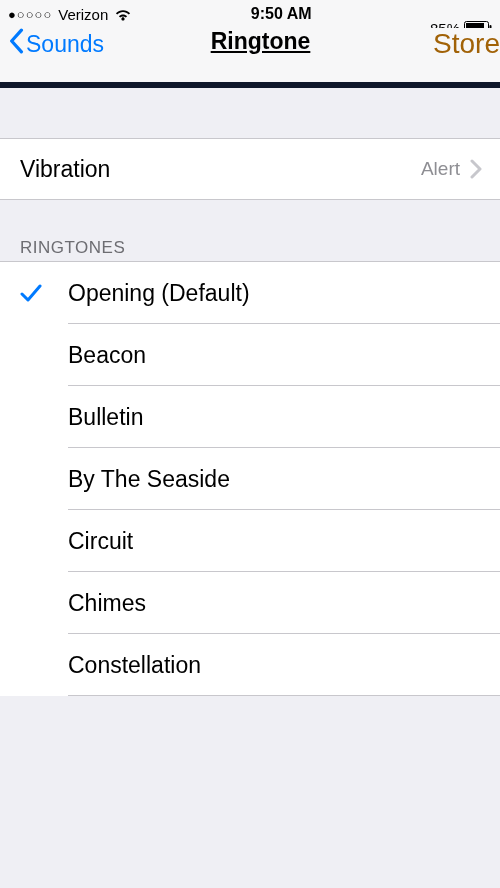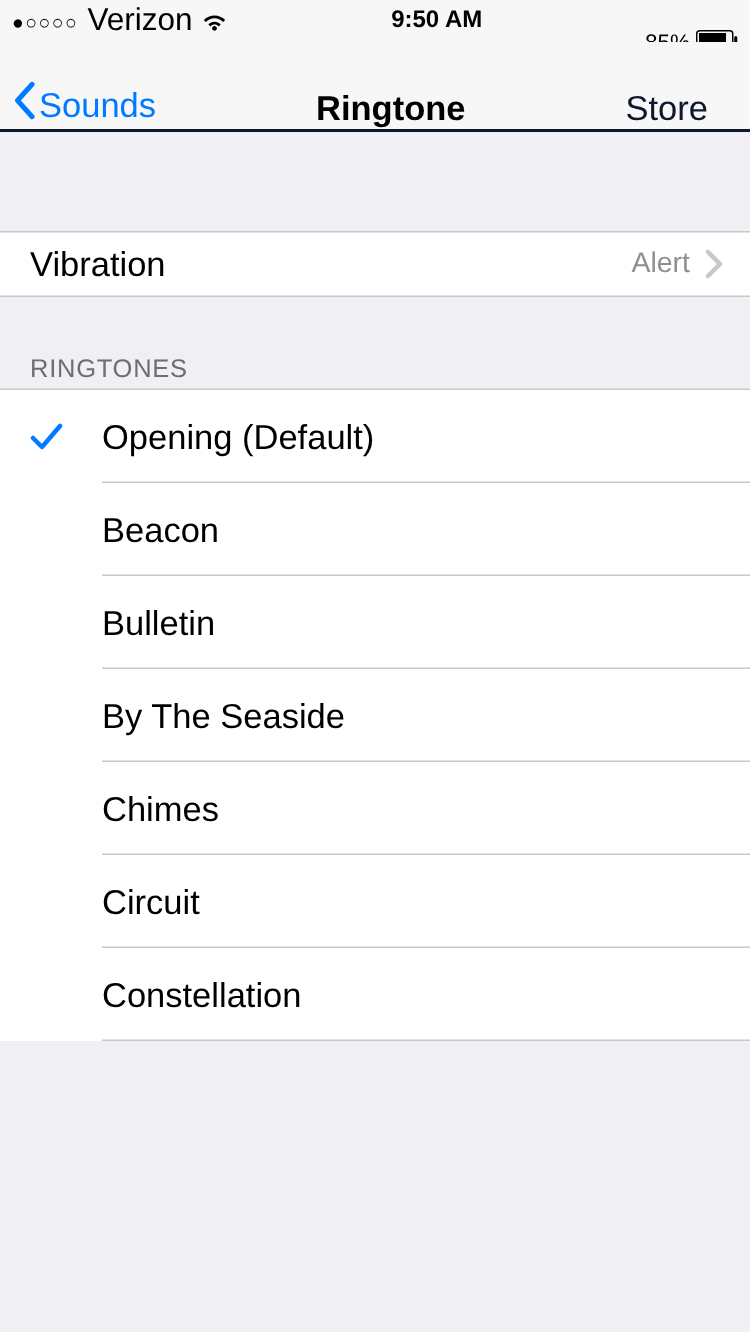--- a/index.html
+++ b/index.html
@@ -15,67 +15,66 @@
     height: 28px;
     display: flex;
     align-items: center;
     justify-content: space-between;
     padding: 0 8px;
     font-size: 16px;
     background: #f7f7f8;
   }
   .status-left { display: flex; align-items: center; gap: 6px; }
   .signal { letter-spacing: 1px; font-size: 13px;}
-  .carrier { font-size: 21px; text-align: right; }
+  .carrier { font-size: 15px; text-align: right; }
   .wifi-icon svg { display: block; }
   .status-center { font-weight: 600; font-size: 16px; }
   .status-right { display: flex; align-items: center; gap: 4px; font-size: 15px; margin-top: 28px;}
   .battery { display: inline-block; }
 
   .nav-bar {
     height: 60px;
     background: #f7f7f8;
-    border-bottom: 2px solid #0f172a;
+    border-bottom: 6px solid #0f172a;
     position: relative;
     display: flex;
-    align-items: flex-end;
+    align-items: flex-start;
     justify-content: center;
     padding-left: 21px;
   }
   .nav-back {
     position: absolute;
     left: 8px;
     display: flex;
     align-items: center;
     color: #007aff;
     font-size: 23px;
     font-weight: 400;
   }
   .nav-back svg { margin-right: 2px; }
-  .nav-title { font-size: 23px; font-weight: 600; }
+  .nav-title { font-size: 23px; font-weight: 600; text-decoration: underline; }
   .nav-action {
     position: absolute;
-    right: 28px;
-    color: #0f172a;
-    font-size: 23px;
+    right: 0;
+    color: #a16207;
+    font-size: 28px;
     font-weight: 400;
   }
 
   .spacer-top { height: 50px; }
 
   .row-vibration {
     background: #fff;
     border-top: 1px solid #c8c7cc;
     border-bottom: 1px solid #c8c7cc;
-    height: 44px;
+    height: 62px;
     display: flex;
     align-items: center;
     padding: 0 18px 0 20px;
     font-size: 23px;
-    margin-top: 16px;
   }
   .row-vibration .label { flex: 1; }
   .row-vibration .value { color: #8e8e93; font-size: 19px; margin-right: 10px;}
   .chevron svg { display: block; }
 
   .section-header {
     padding: 38px 20px 3px 20px;
     color: #6d6d72;
     font-size: 17px;
     letter-spacing: 0.5px;
@@ -183,26 +182,26 @@
       <span class="item-label">Bulletin</span>
       <div class="sep"></div>
     </div>
     <div class="list-item">
       <span class="check"></span>
       <span class="item-label">By The Seaside</span>
       <div class="sep"></div>
     </div>
     <div class="list-item">
       <span class="check"></span>
+      <span class="item-label">Circuit</span>
+      <div class="sep"></div>
+    </div>
+    <div class="list-item">
+      <span class="check"></span>
       <span class="item-label">Chimes</span>
       <div class="sep"></div>
     </div>
     <div class="list-item">
       <span class="check"></span>
-      <span class="item-label">Circuit</span>
-      <div class="sep"></div>
-    </div>
-    <div class="list-item">
-      <span class="check"></span>
       <span class="item-label">Constellation</span>
       <div class="sep"></div>
     </div>
   </div>
 
 </body></html>

